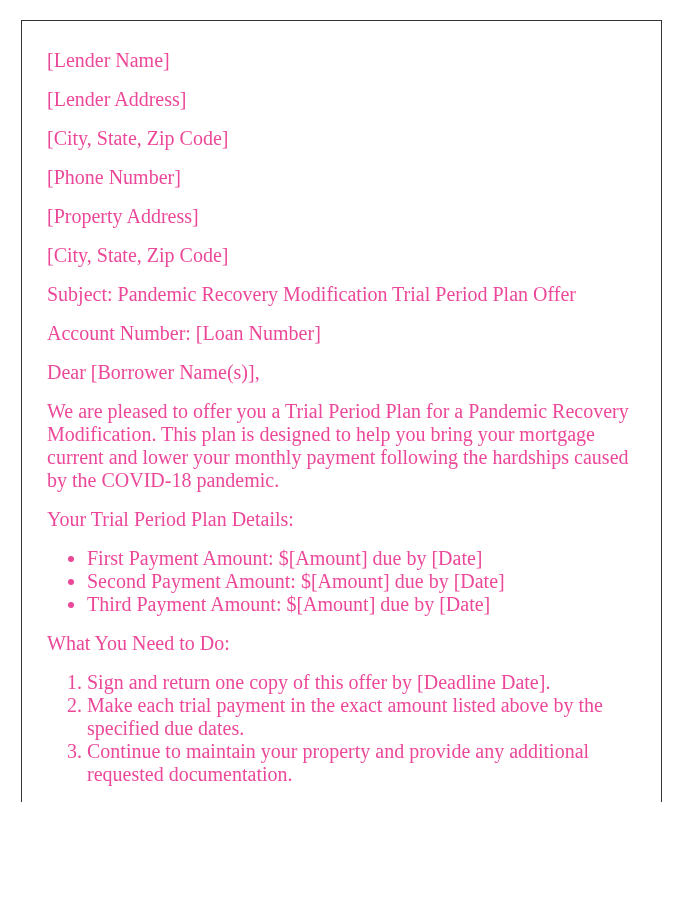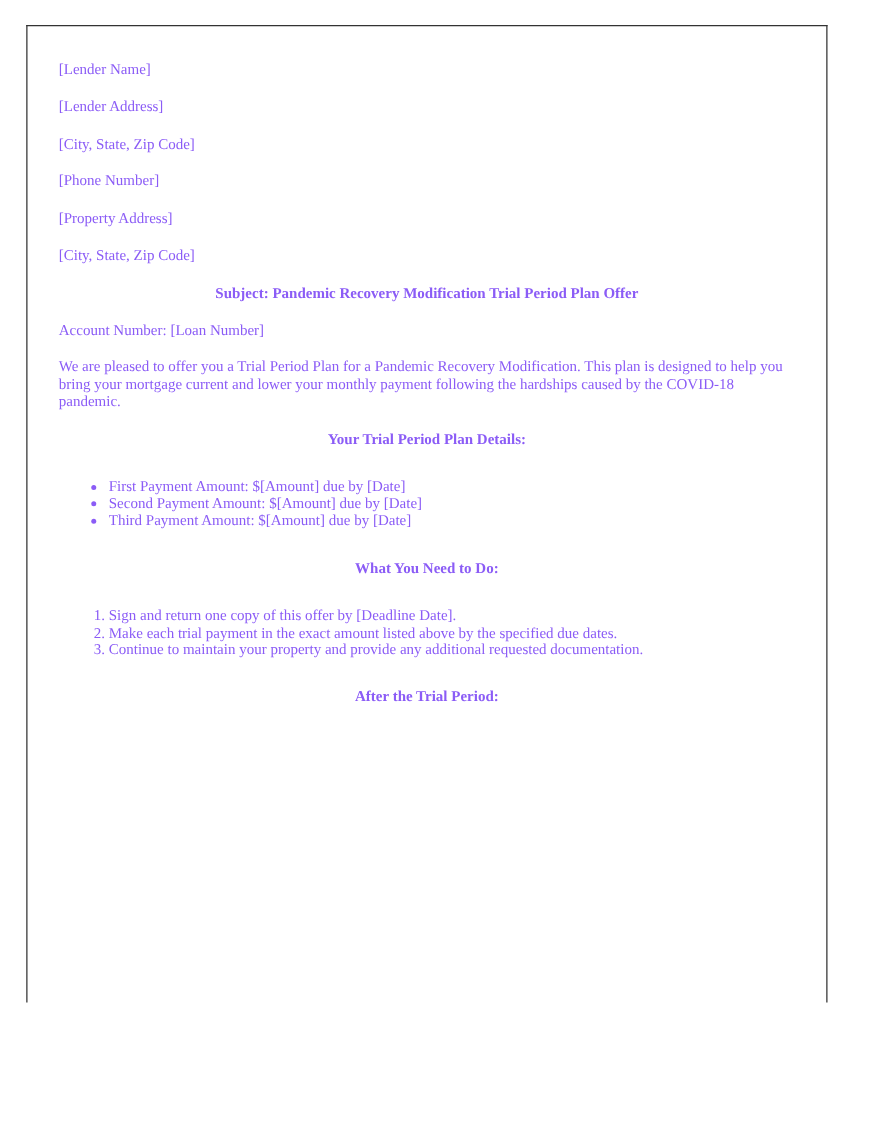--- a/index.html
+++ b/index.html
@@ -15,53 +15,53 @@
     left: 21px;
     top: 20px;
     width: 641px;
     height: 782px;
     box-sizing: border-box;
     border: 1px solid #333333;
     border-bottom: none;
     padding: 12px 25px 0 25px;
     overflow: hidden;
     font-family: "Liberation Serif", "DejaVu Serif", serif;
-    font-size: 12px;
+    font-size: 20px;
     line-height: 1.15;
-    color: #8b5cf6;
+    color: #ec4899;
     background: #ffffff;
   }
   .page p {
     margin: 16px 0;
   }
   .page p.bold {
-    font-weight: bold;
-    text-align: center;
+    font-weight: normal;
   }
   .page ul, .page ol {
-    margin: 24px 0;
+    margin: 8px 0;
     padding-left: 40px;
   }
   .page li {
     margin: 0;
   }
 </style>
 </head>
 <body>
 
 <div class="page">
   <p>[Lender Name]</p>
   <p>[Lender Address]</p>
   <p>[City, State, Zip Code]</p>
   <p>[Phone Number]</p>
   <p>[Property Address]</p>
   <p>[City, State, Zip Code]</p>
 
   <p class="bold">Subject: Pandemic Recovery Modification Trial Period Plan Offer</p>
   <p>Account Number: [Loan Number]</p>
+  <p>Dear [Borrower Name(s)],</p>
   <p>We are pleased to offer you a Trial Period Plan for a Pandemic Recovery Modification. This plan is designed to help you bring your mortgage current and lower your monthly payment following the hardships caused by the COVID-18 pandemic.</p>
 
   <p class="bold">Your Trial Period Plan Details:</p>
 
   <ul>
     <li>First Payment Amount: $[Amount] due by [Date]</li>
     <li>Second Payment Amount: $[Amount] due by [Date]</li>
     <li>Third Payment Amount: $[Amount] due by [Date]</li>
   </ul>
 

